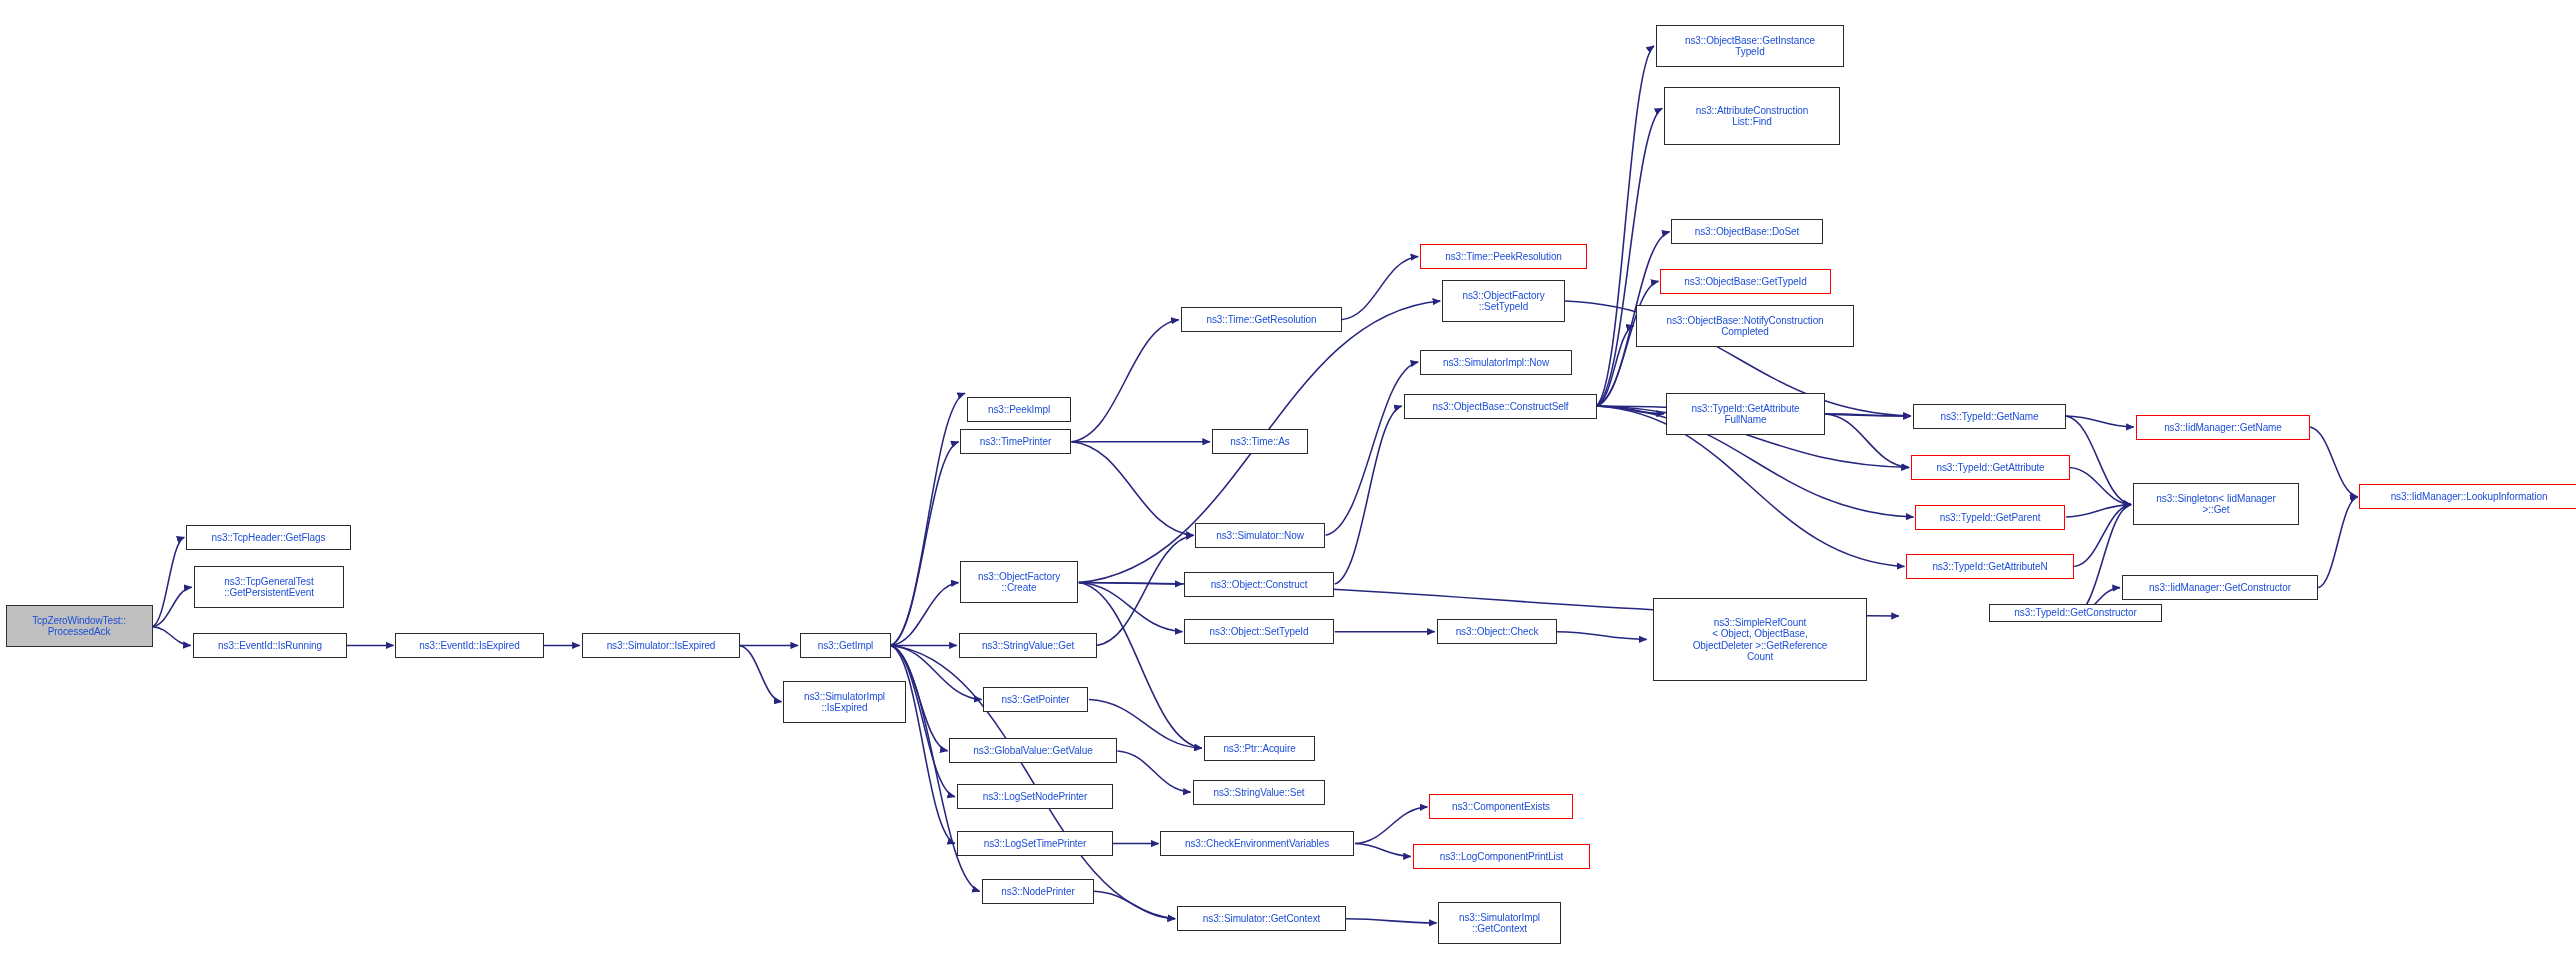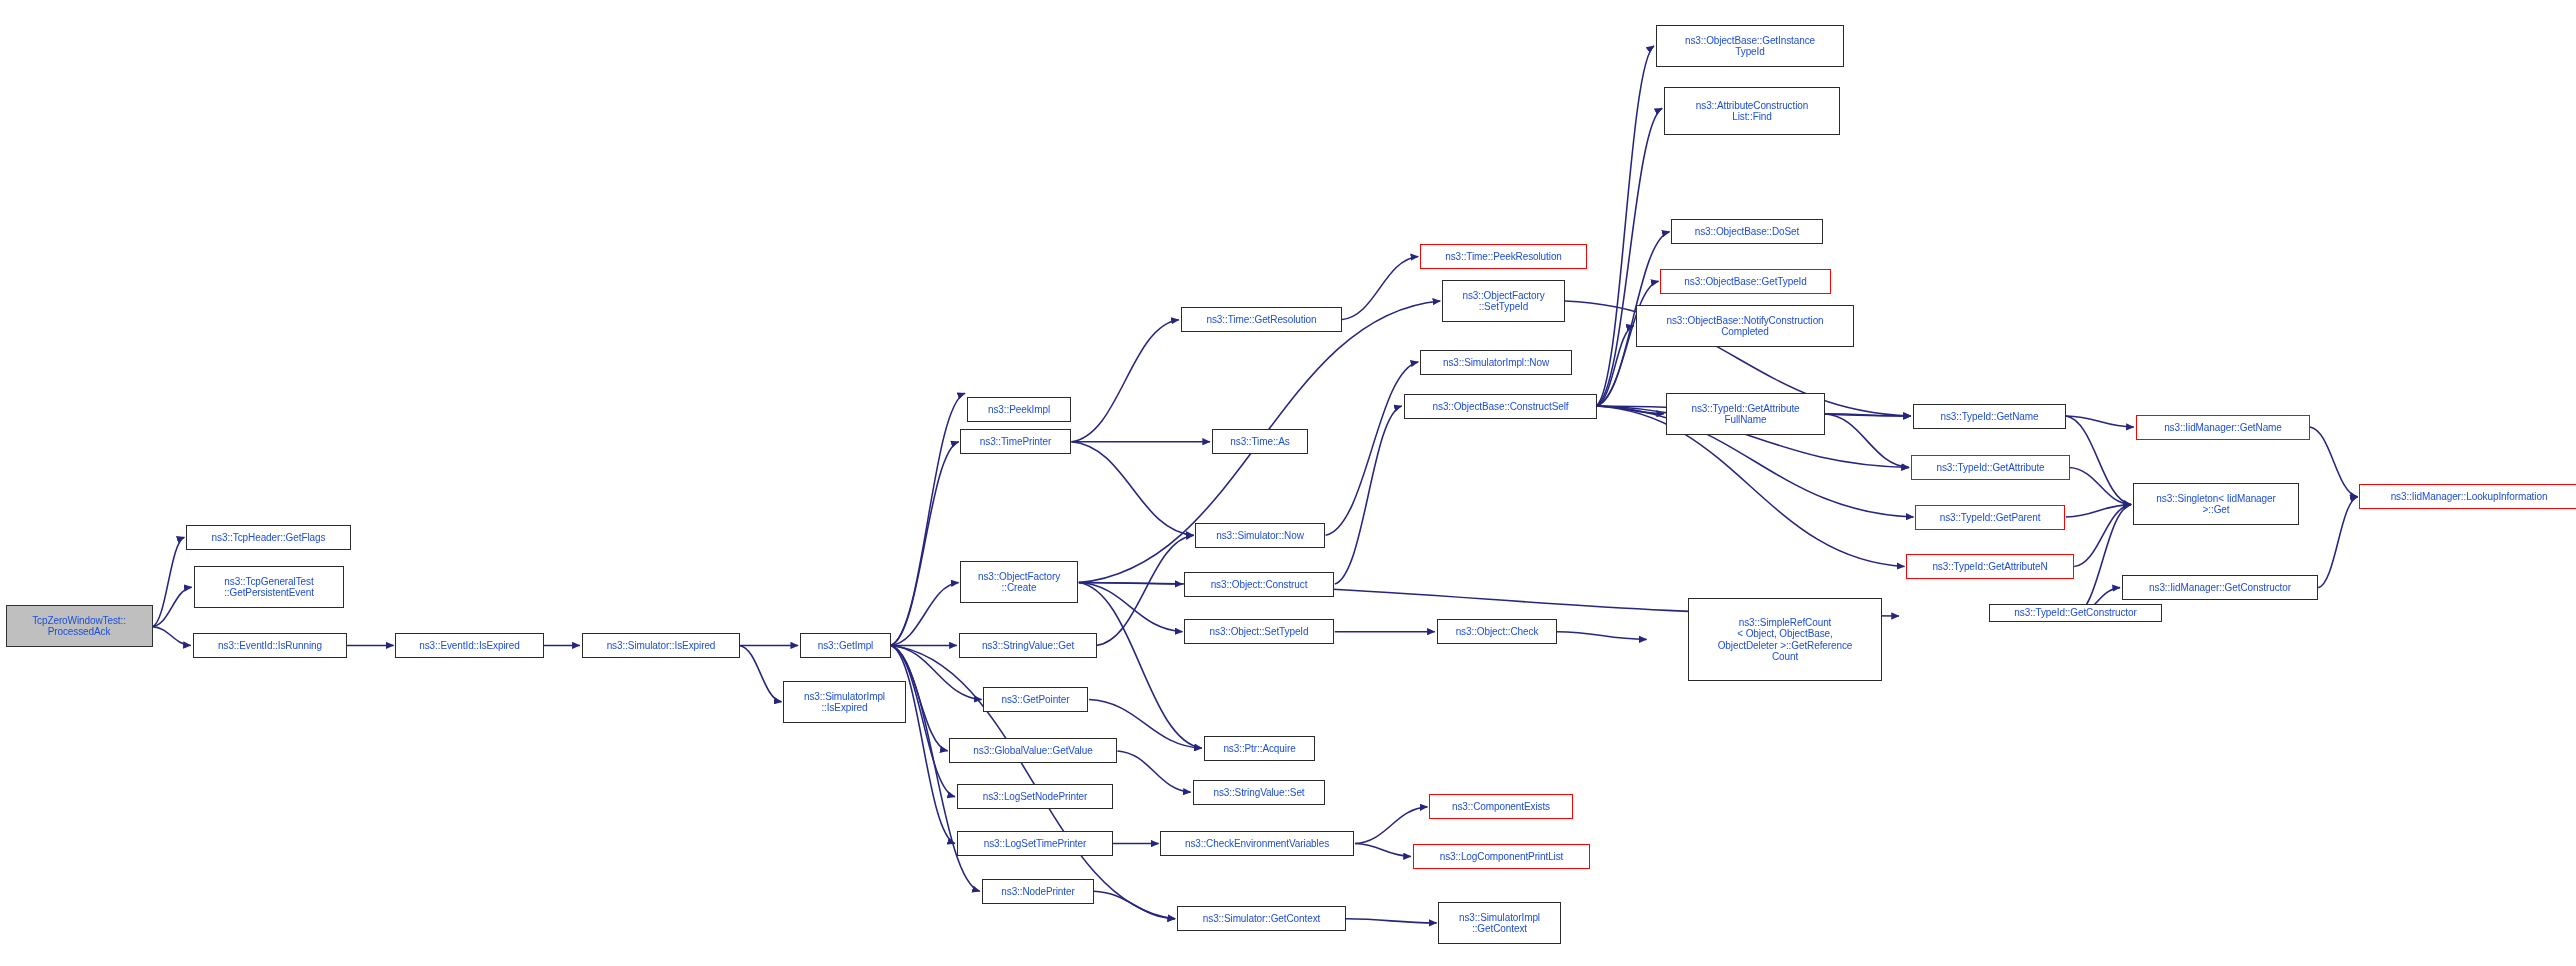--- a/index.html
+++ b/index.html
@@ -122,29 +122,29 @@
 ::SetTypeId</div>
       <div class="node" style="left: 1420px; top: 350px; width: 152px; height: 25px;">ns3::SimulatorImpl::Now</div>
       <div class="node" style="left: 1404px; top: 394px; width: 193px; height: 25px;">ns3::ObjectBase::ConstructSelf</div>
       <div class="node" style="left: 1437px; top: 619px; width: 120px; height: 25px;">ns3::Object::Check</div>
       <div class="node red" style="left: 1429px; top: 794px; width: 144px; height: 25px;">ns3::ComponentExists</div>
       <div class="node red" style="left: 1413px; top: 844px; width: 177px; height: 25px;">ns3::LogComponentPrintList</div>
       <div class="node" style="left: 1438px; top: 902px; width: 123px; height: 42px;">ns3::SimulatorImpl
 ::GetContext</div>
       <div class="node" style="left: 1656px; top: 25px; width: 188px; height: 42px;">ns3::ObjectBase::GetInstance
 TypeId</div>
-      <div class="node" style="left: 1664px; top: 87px; width: 176px; height: 48px;">ns3::AttributeConstruction
+      <div class="node" style="left: 1664px; top: 87px; width: 176px; height: 58px;">ns3::AttributeConstruction
 List::Find</div>
       <div class="node" style="left: 1671px; top: 219px; width: 152px; height: 25px;">ns3::ObjectBase::DoSet</div>
       <div class="node red" style="left: 1660px; top: 269px; width: 171px; height: 25px;">ns3::ObjectBase::GetTypeId</div>
       <div class="node" style="left: 1636px; top: 305px; width: 218px; height: 42px;">ns3::ObjectBase::NotifyConstruction
 Completed</div>
       <div class="node" style="left: 1666px; top: 393px; width: 159px; height: 42px;">ns3::TypeId::GetAttribute
 FullName</div>
-      <div class="node" style="left: 1688px; top: 598px; width: 194px; height: 83px;">ns3::SimpleRefCount
+      <div class="node" style="left: 1653px; top: 598px; width: 214px; height: 83px;">ns3::SimpleRefCount
 &lt; Object, ObjectBase,
  ObjectDeleter &gt;::GetReference
 Count</div>
       <div class="node" style="left: 1913px; top: 404px; width: 153px; height: 25px;">ns3::TypeId::GetName</div>
       <div class="node red" style="left: 1911px; top: 455px; width: 159px; height: 25px;">ns3::TypeId::GetAttribute</div>
       <div class="node red" style="left: 1915px; top: 505px; width: 150px; height: 25px;">ns3::TypeId::GetParent</div>
       <div class="node red" style="left: 1906px; top: 554px; width: 168px; height: 25px; text-align: right;">ns3::TypeId::GetAttributeN</div>
       <div class="node" style="left: 1989px; top: 604px; width: 173px; height: 18px; text-align: right;">ns3::TypeId::GetConstructor</div>
       <div class="node red" style="left: 2136px; top: 415px; width: 174px; height: 25px;">ns3::IidManager::GetName</div>
       <div class="node" style="left: 2133px; top: 483px; width: 166px; height: 42px;">ns3::Singleton&lt; IidManager

